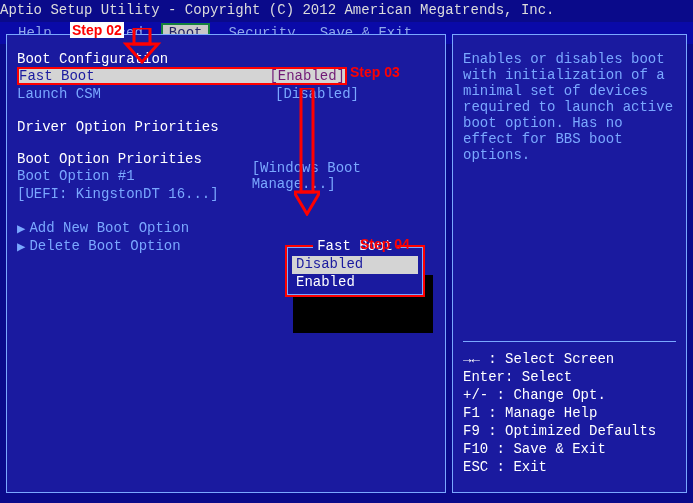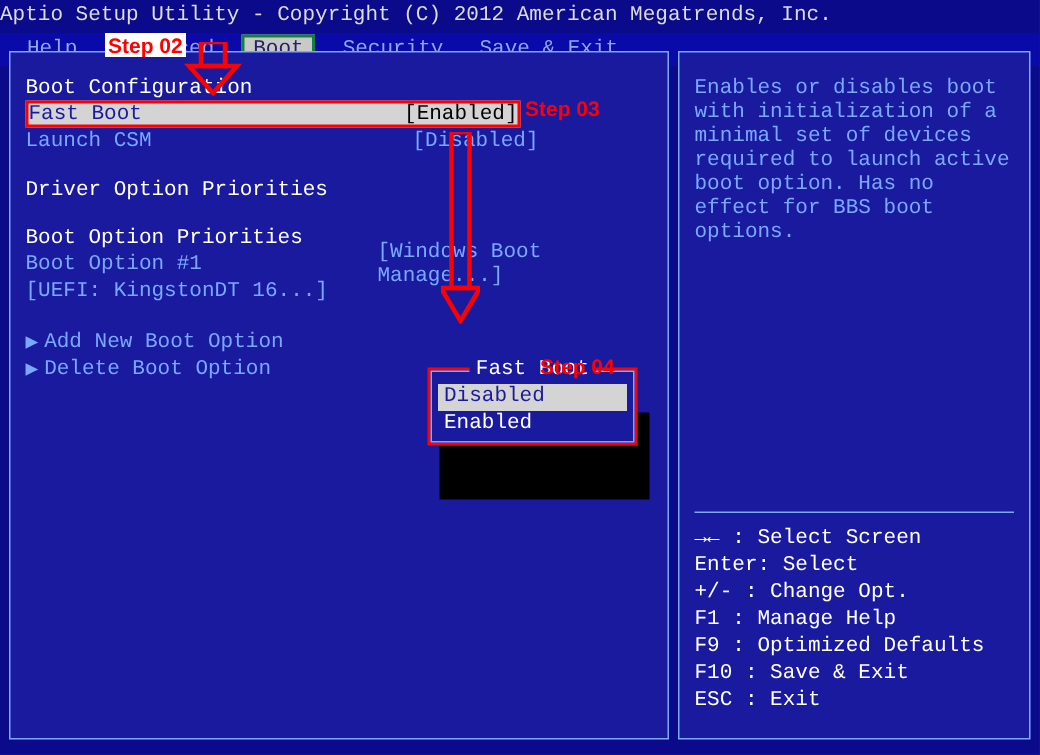--- a/index.html
+++ b/index.html
@@ -67,21 +67,21 @@
   .row { display: flex; height: 18px; align-items: center; }
   .row .label { width: 258px; }
   .row .value { }
   .row.selected {
     background: #d4d4d4;
     color: #1a1a9f;
     border: 2px solid #ff0000;
     width: 330px;
   }
   .row.selected .label { color: #1a1a9f; }
-  .row.selected .value { color: #000000; }
+  .row.selected .value { color: #701a75; }
   .tri { color: #7aa8ff; margin-right: 4px; }
   .spacer { height: 16px; }
   .help-block { flex: 1; }
   .key-help { color: #ffffff; line-height: 18px; }
   .divider {
     border-top: 1px solid #7aa8ff;
     margin: 4px 0 8px 0;
   }
   
   .popup {

